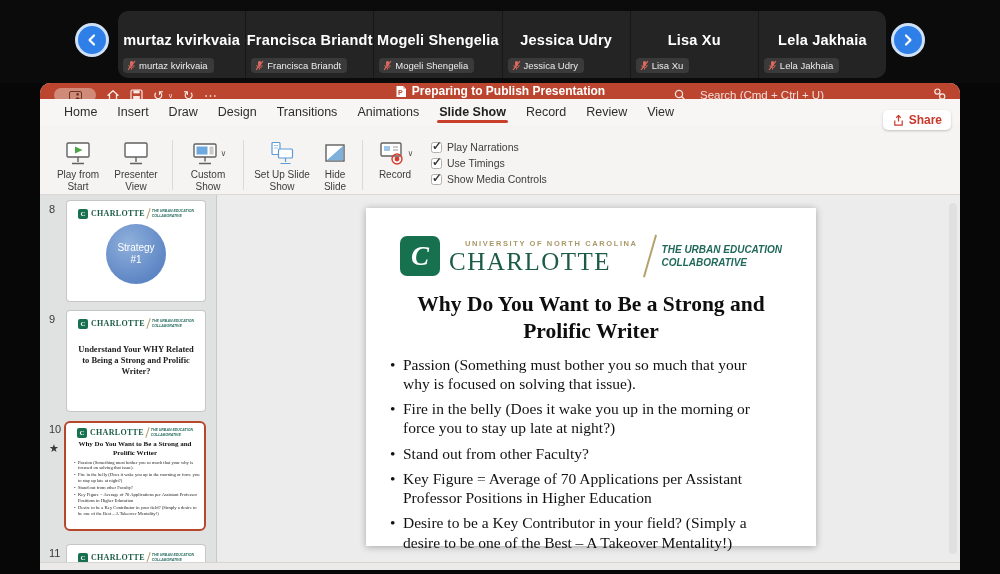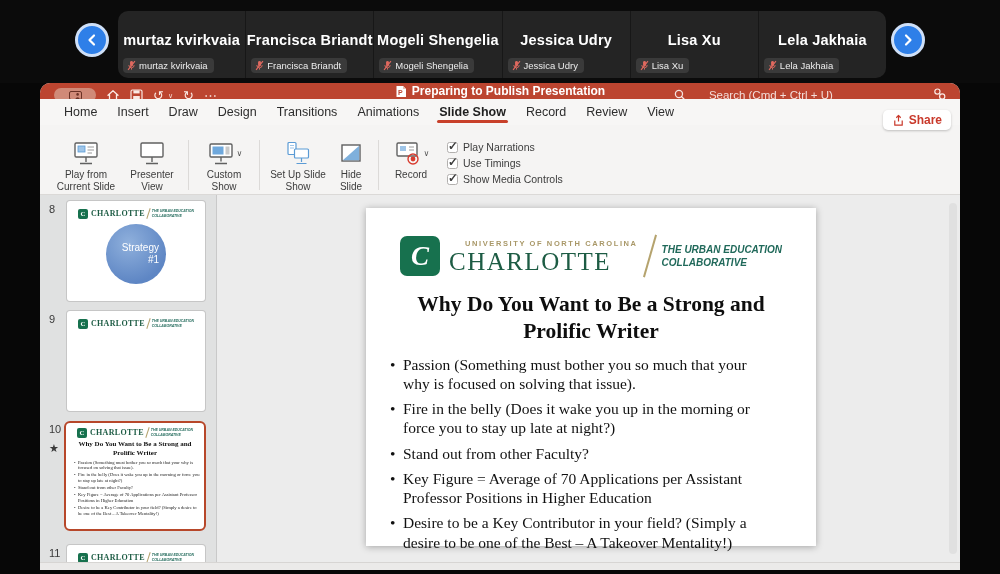--- a/index.html
+++ b/index.html
@@ -29,21 +29,21 @@
   .titlebar { position:absolute; left:0; top:0; right:0; height:24px; background:#bc4530; }
   .wc-pill { position:absolute; left:14px; top:5px; width:42px; height:14px; border-radius:8px;
              background:#d08a78; display:flex; align-items:center; justify-content:center; }
   .tb-icons { position:absolute; left:66px; top:0; height:24px; display:flex; align-items:center; gap:10px;
               color:#fbeae4; }
   .tb-glyph { font-size:13px; line-height:1; cursor:pointer; display:flex; align-items:center; }
   .tb-chev { font-size:7px; margin-left:-6px; opacity:.9; }
   .tb-title { position:absolute; left:0; right:0; top:0; height:16px; display:flex; align-items:center;
               justify-content:center; gap:5px; color:#fff; font-weight:700; font-size:12px; pointer-events:none; }
   .tb-search { position:absolute; right:58px; top:3px; width:228px; height:18px; display:flex;
-               align-items:center; gap:23px; }
+               align-items:center; gap:14px; }
   .tb-search input { background:transparent; border:none; outline:none; color:#fff;
                      font-size:11.5px; width:195px; font-family:"Liberation Sans",sans-serif; }
   .tb-search input::placeholder { color:rgba(255,255,255,0.82); }
   .tb-people { position:absolute; right:13px; top:4px; cursor:pointer; }
 
   .tabrow { position:absolute; left:0; top:16px; right:0; height:26px; background:#f7f6f5;
             display:flex; align-items:center; padding-left:24px; gap:20px; }
   .tab { font-size:12.5px; color:#2d2d2d; cursor:pointer; position:relative; height:26px;
          display:flex; align-items:center; white-space:nowrap; }
   .tab.active { font-weight:700; color:#1f1f1f; }
@@ -82,21 +82,21 @@
             font-weight:700; display:flex; align-items:center; justify-content:center;
             font-family:"Liberation Serif",serif; }
   .ml-word { font-family:"Liberation Serif",serif; font-size:8px; font-weight:700; color:#1d5c44;
              letter-spacing:.3px; }
   .ml-slash { width:1px; height:11px; background:#b5a36e; transform:rotate(18deg); }
   .ml-collab { font-size:3.5px; color:#20695a; font-weight:700; font-style:italic; line-height:1.3; }
 
   .circle8 { width:60px; height:60px; margin:5px auto 0; border-radius:50%;
              background:radial-gradient(circle at 38% 32%, #8fb0dc, #5e86c4 72%);
              display:flex; align-items:center; justify-content:center; }
-  .circle8 span { color:#fff; font-size:10px; line-height:1.2; text-align:right; width:46px; }
+  .circle8 span { color:#fff; font-size:10px; line-height:1.2; text-align:center; width:46px; }
   .t9-title { font-family:"Liberation Serif",serif; font-weight:700; font-size:8.5px; text-align:center;
               margin:15px 9px 0; color:#1c1c1c; line-height:1.3; }
   .t10-title { font-family:"Liberation Serif",serif; font-weight:700; font-size:7px; text-align:center;
                margin:2px 6px 2px; line-height:1.25; color:#111; }
   .t10-bullets { list-style:none; margin:0 4px 0 8px; }
   .t10-bullets li { font-family:"Liberation Serif",serif; font-size:4.6px; line-height:1.3; color:#222;
                     position:relative; padding-left:4px; margin-bottom:1px; }
   .t10-bullets li::before { content:'•'; position:absolute; left:0; top:0; }
 
   .canvas { flex:1; background:#ececec; position:relative; }
@@ -281,33 +281,30 @@
   <div class="share-btn">
     <svg width="13" height="13" viewBox="0 0 14 14">
         <path d="M3 7 V12 H11 V7" fill="none" stroke="#c9392b" stroke-width="1.3" stroke-linejoin="round"></path>
         <line x1="7" y1="1.8" x2="7" y2="8.2" stroke="#c9392b" stroke-width="1.3"></line>
         <polyline points="4.6,4 7,1.6 9.4,4" fill="none" stroke="#c9392b" stroke-width="1.3" stroke-linejoin="round"></polyline>
       </svg>
     <span>Share</span>
   </div>
 
   <div class="ribbon">
-    <div class="rb-btn w70">
+    <div class="rb-btn w54">
       <div class="rb-icon">
           <svg width="30" height="28" viewBox="0 0 30 28">
             <rect x="4" y="3" width="22" height="14" rx="1.2" fill="#fff" stroke="#606060" stroke-width="1.4"></rect>
-            <rect x="7" y="6" width="7" height="6" fill="#9fc5e8" stroke="#5b9bd5" stroke-width="0.8"></rect>
-            <line x1="16.5" y1="7" x2="23" y2="7" stroke="#9a9a9a" stroke-width="1"></line>
-            <line x1="16.5" y1="10" x2="23" y2="10" stroke="#9a9a9a" stroke-width="1"></line>
-            <line x1="16.5" y1="13" x2="21" y2="13" stroke="#9a9a9a" stroke-width="1"></line>
+            <polygon points="12,6.5 19.5,10 12,13.5" fill="#4ba446"></polygon>
             <line x1="15" y1="17" x2="15" y2="22" stroke="#606060" stroke-width="1.4"></line>
             <line x1="9" y1="23.5" x2="21" y2="23.5" stroke="#606060" stroke-width="1.4"></line>
           </svg>
         </div>
-      <div class="rb-label">Play from Current Slide</div>
+      <div class="rb-label">Play from Start</div>
     </div>
     <div class="rb-btn w58">
       <div class="rb-icon">
           <svg width="30" height="28" viewBox="0 0 30 28">
             <rect x="4" y="3" width="22" height="14" rx="1.2" fill="#fff" stroke="#606060" stroke-width="1.4"></rect>
             <line x1="15" y1="17" x2="15" y2="22" stroke="#606060" stroke-width="1.4"></line>
             <line x1="9" y1="23.5" x2="21" y2="23.5" stroke="#606060" stroke-width="1.4"></line>
           </svg>
         </div>
       <div class="rb-label">Presenter View</div>
@@ -403,20 +400,21 @@
       </div>
 
       <div class="thumb-num" style="top:118px;">9</div>
       <div class="thumb" style="top:116px; height:100px;">
         <div class="mini-logo">
           <span class="ml-box">C</span>
           <span class="ml-word">CHARLOTTE</span>
           <span class="ml-slash"></span>
           <span class="ml-collab"><span>THE URBAN EDUCATION</span><br><span>COLLABORATIVE</span></span>
         </div>
+        <div class="t9-title">Understand Your WHY Related to Being a Strong and Prolific Writer?</div>
       </div>
 
       <div class="thumb-num" style="top:228px;">10</div>
       <div class="star" style="top:247px;">★</div>
       <div class="thumb selected" style="top:226px; height:110px;">
         <div class="mini-logo" style="margin-top:4px;">
           <span class="ml-box">C</span>
           <span class="ml-word">CHARLOTTE</span>
           <span class="ml-slash"></span>
           <span class="ml-collab"><span>THE URBAN EDUCATION</span><br><span>COLLABORATIVE</span></span>

